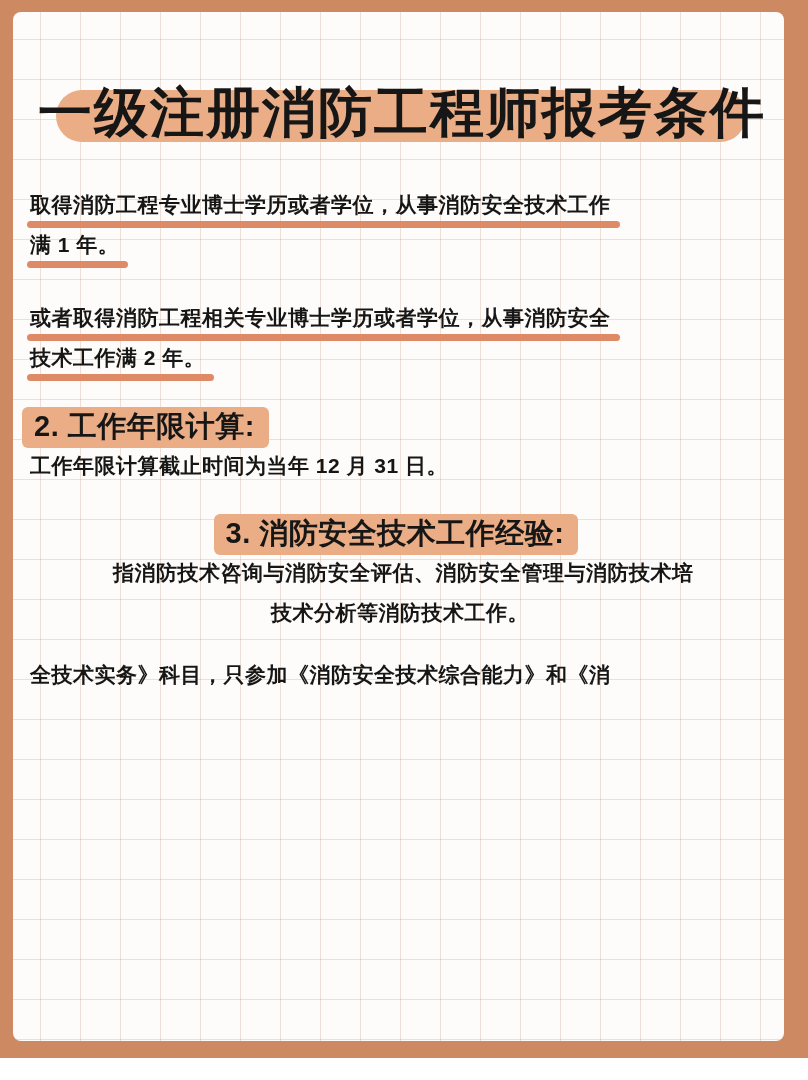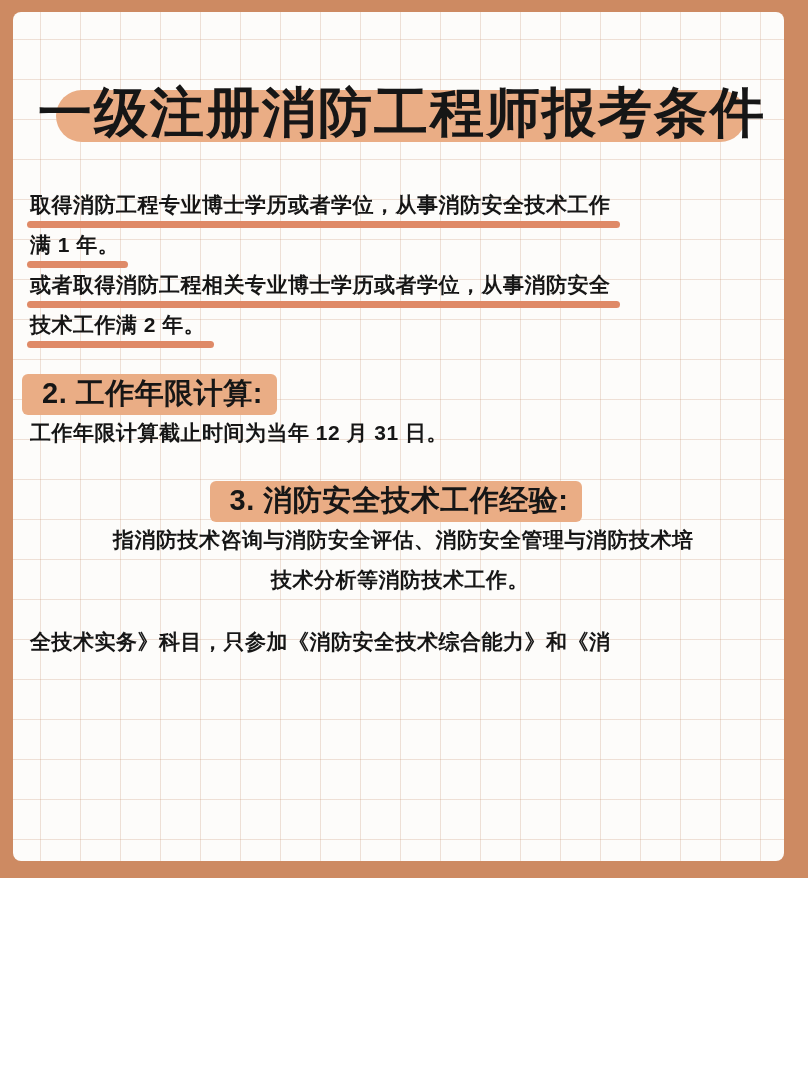--- a/index.html
+++ b/index.html
@@ -5,21 +5,21 @@
   * { margin: 0; padding: 0; box-sizing: border-box; }
   html, body { width: 808px; height: 1080px; }
   body {
     font-family: "Liberation Sans", sans-serif;
     font-weight: 700;
     color: #161616;
   }
   .page {
     position: relative;
     width: 808px;
-    height: 878px;
+    height: 1058px;
     background: #cd8a62;
     overflow: hidden;
   }
   .paper {
     position: absolute;
     left: 13px; top: 12px; right: 24px; bottom: 17px;
     background-color: #fdfcfa;
     background-image:
       linear-gradient(to right, rgba(203,158,128,0.30) 1px, transparent 1px),
       linear-gradient(to bottom, rgba(203,158,128,0.30) 1px, transparent 1px);
@@ -65,27 +65,27 @@
     left: -3px; right: -9px; bottom: -3px;
     height: 7px;
     background: #df8a67;
     border-radius: 5px;
   }
   .heading { font-size: 29px; line-height: 40px; letter-spacing: 0.5px; }
   .heading > span {
     position: relative;
     background: #eaad85;
     border-radius: 6px;
-    padding: 3px 14px 6px 20px;
+    padding: 3px 14px 6px 12px;
     margin-left: -8px;
     white-space: pre;
   }
   
   .m-p1 { margin-top: 29px; }
-  .m-p2 { }
+  .m-p2 { margin-top: 33px; }
   .m-h2 { margin-top: 28px; }
   .m-h3 { margin-top: 27px; text-align: center; }
   .m-h4 { margin-top: 22px; }
 </style>
 </head>
 <body>
 
 <div class="page">
   <div class="paper">
 

